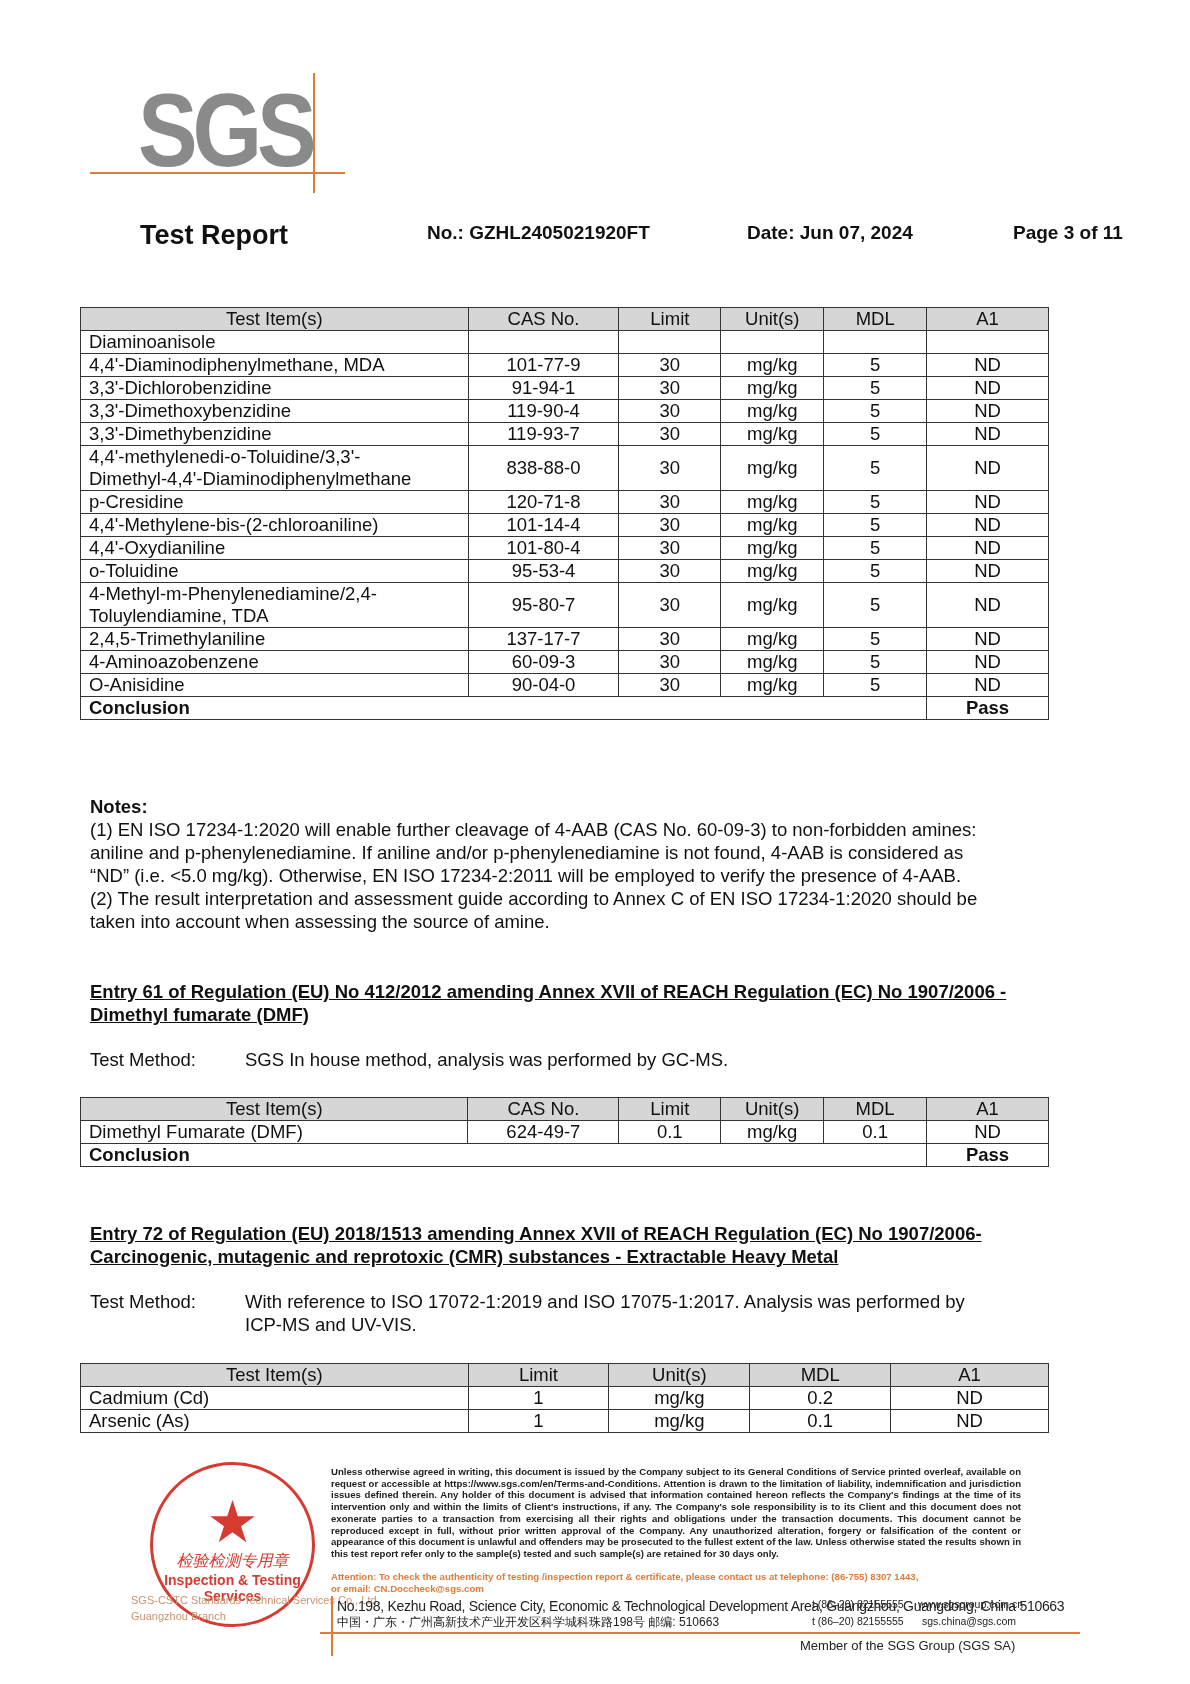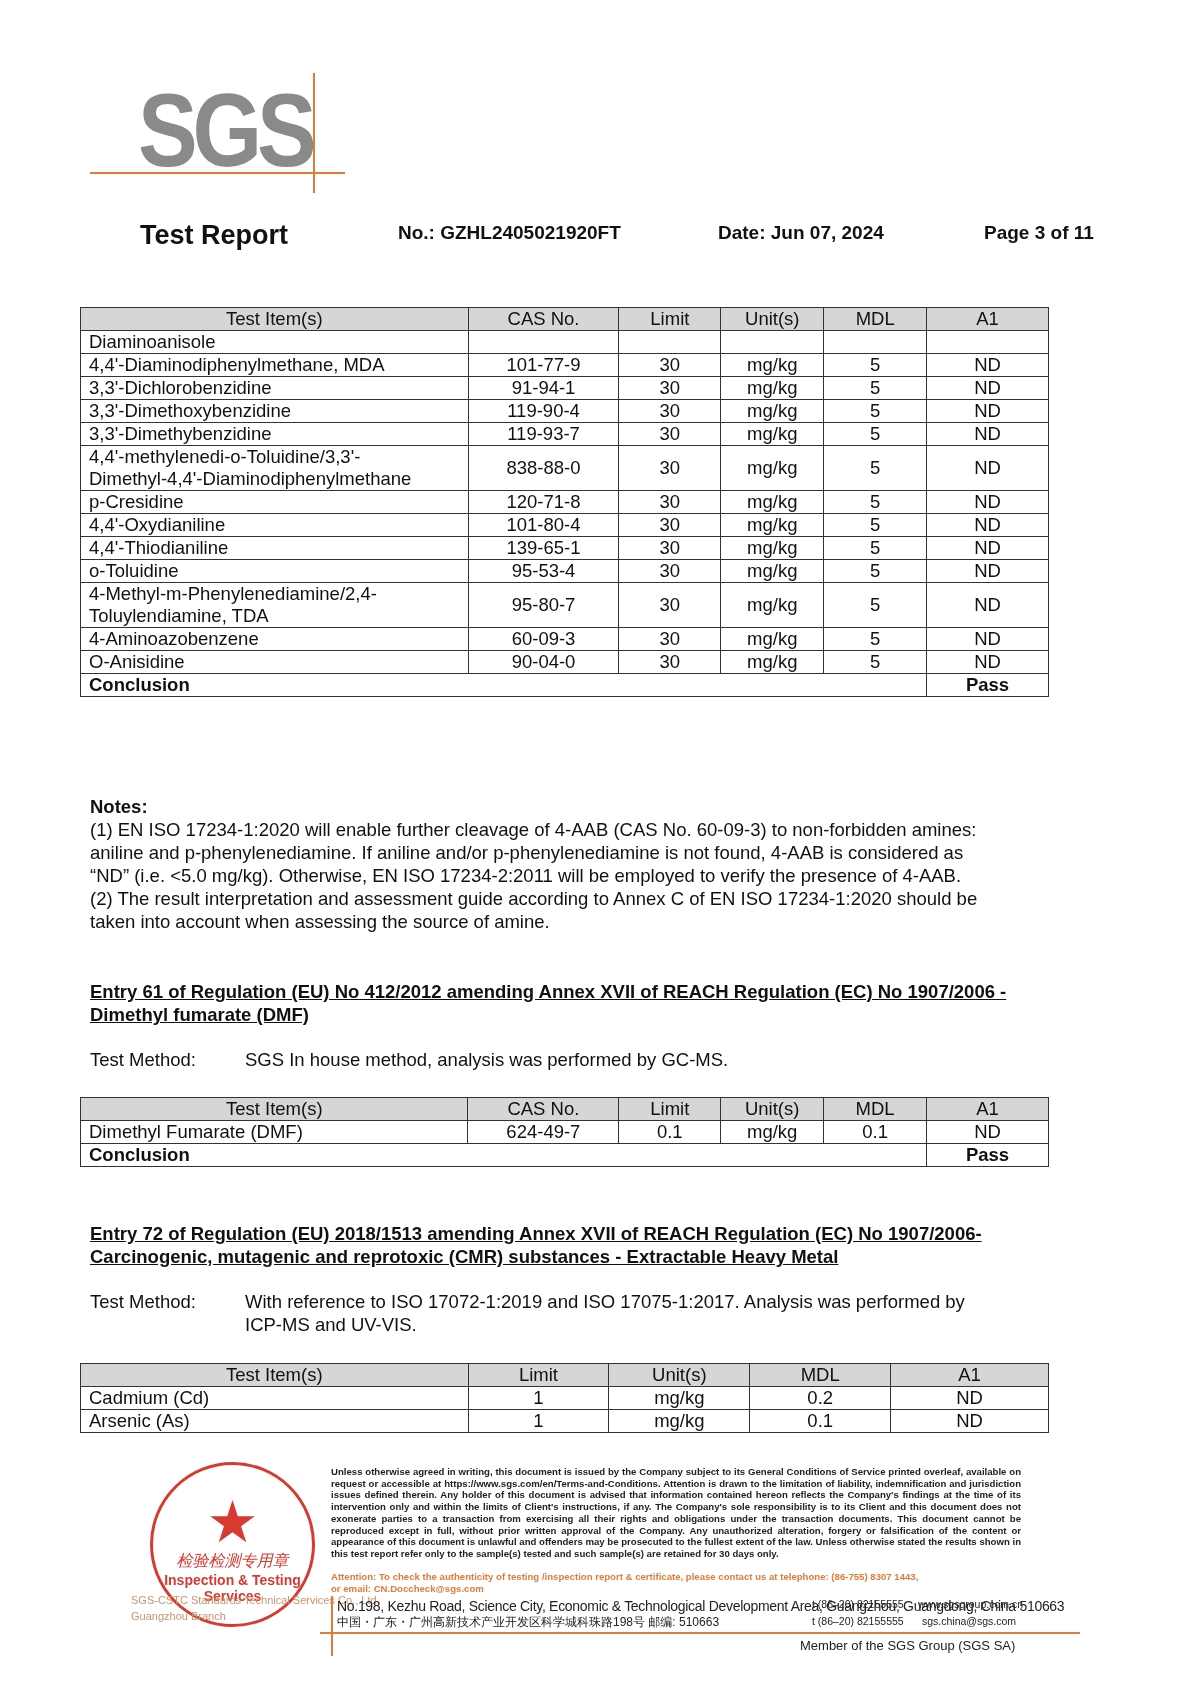--- a/index.html
+++ b/index.html
@@ -8,21 +8,21 @@
   .abs { position: absolute; }
 
   
   .logo-text { left: 138px; top: 78px; font-family: "Liberation Sans", sans-serif; font-weight: bold;
                font-size: 104px; color: #8a8a8b; letter-spacing: -6px; transform: scaleX(0.86);
                transform-origin: left top; line-height: 1; }
   .logo-hline { left: 90px; top: 172px; width: 255px; height: 2px; background: #e07b3a; }
   .logo-vline { left: 313px; top: 73px; width: 2px; height: 120px; background: #e07b3a; }
 
   
-  .hdr { top: 222px; font-weight: bold; font-size: 19px; white-space: nowrap; }
+  .hdr { top: 222px; font-weight: bold; font-size: 19px; white-space: nowrap; margin-left: 29px; }
   .hdr-title { left: 140px; top: 220px; font-size: 27px; font-weight: bold; }
 
   
   table.rt { position: absolute; border-collapse: collapse; font-size: 18.5px; }
   table.rt td, table.rt th { border: 1.5px solid #333; padding: 0 8px; height: 22px; line-height: 22px; }
   table.rt th { background: #d6d6d6; font-weight: normal; }
   table.rt td.c, table.rt th.c { text-align: center; }
   table.rt th.l { text-align: center; }
   table.rt tr.tall td { height: 44px; line-height: 22px; }
   table.rt tr.concl td { font-weight: bold; }
@@ -129,46 +129,54 @@
   </tr>
   <tr>
     <td>p-Cresidine</td>
     <td class="c">120-71-8</td>
     <td class="c">30</td>
     <td class="c">mg/kg</td>
     <td class="c">5</td>
     <td class="c">ND</td>
   </tr>
   <tr>
+    <td>4,4'-Methylene-bis-(2-chloroaniline)</td>
+    <td class="c">101-14-4</td>
+    <td class="c">30</td>
+    <td class="c">mg/kg</td>
+    <td class="c">5</td>
+    <td class="c">ND</td>
+  </tr>
+  <tr>
     <td>4,4'-Oxydianiline</td>
     <td class="c">101-80-4</td>
-    <td class="c">30</td>
-    <td class="c">mg/kg</td>
-    <td class="c">5</td>
-    <td class="c">ND</td>
-  </tr>
-  <tr>
-    <td>4,4'-Thiodianiline</td>
-    <td class="c">139-65-1</td>
     <td class="c">30</td>
     <td class="c">mg/kg</td>
     <td class="c">5</td>
     <td class="c">ND</td>
   </tr>
   <tr>
     <td>o-Toluidine</td>
     <td class="c">95-53-4</td>
     <td class="c">30</td>
     <td class="c">mg/kg</td>
     <td class="c">5</td>
     <td class="c">ND</td>
   </tr>
   <tr class="tall">
     <td><span>4-Methyl-m-Phenylenediamine/2,4-</span><br><span>Toluylendiamine, TDA</span></td>
     <td class="c">95-80-7</td>
+    <td class="c">30</td>
+    <td class="c">mg/kg</td>
+    <td class="c">5</td>
+    <td class="c">ND</td>
+  </tr>
+  <tr>
+    <td>2,4,5-Trimethylaniline</td>
+    <td class="c">137-17-7</td>
     <td class="c">30</td>
     <td class="c">mg/kg</td>
     <td class="c">5</td>
     <td class="c">ND</td>
   </tr>
   <tr>
     <td>4-Aminoazobenzene</td>
     <td class="c">60-09-3</td>
     <td class="c">30</td>
     <td class="c">mg/kg</td>

